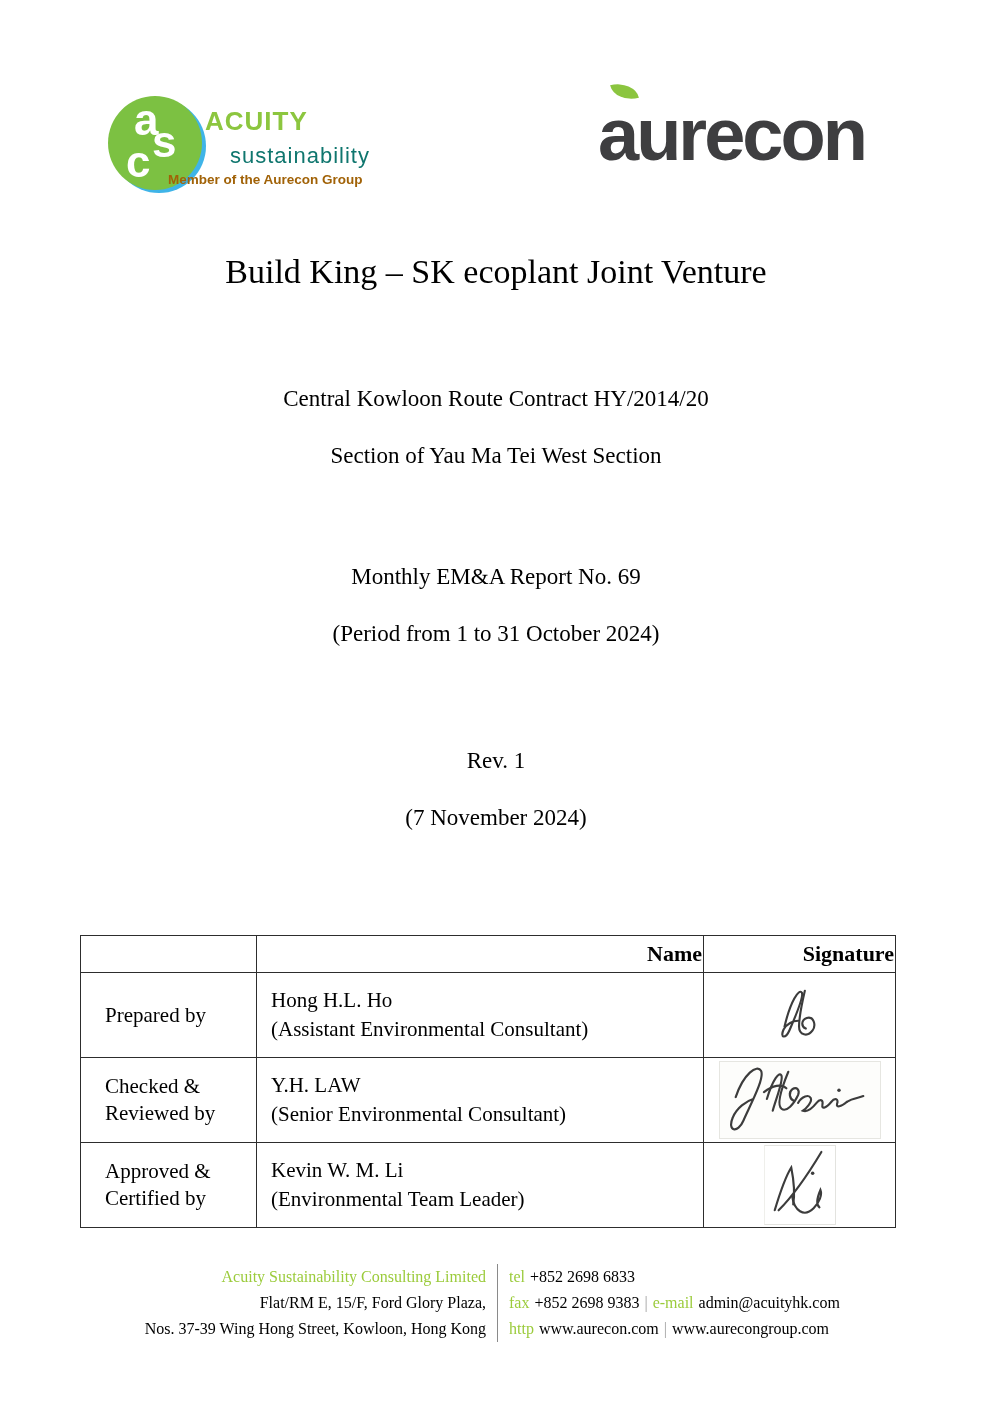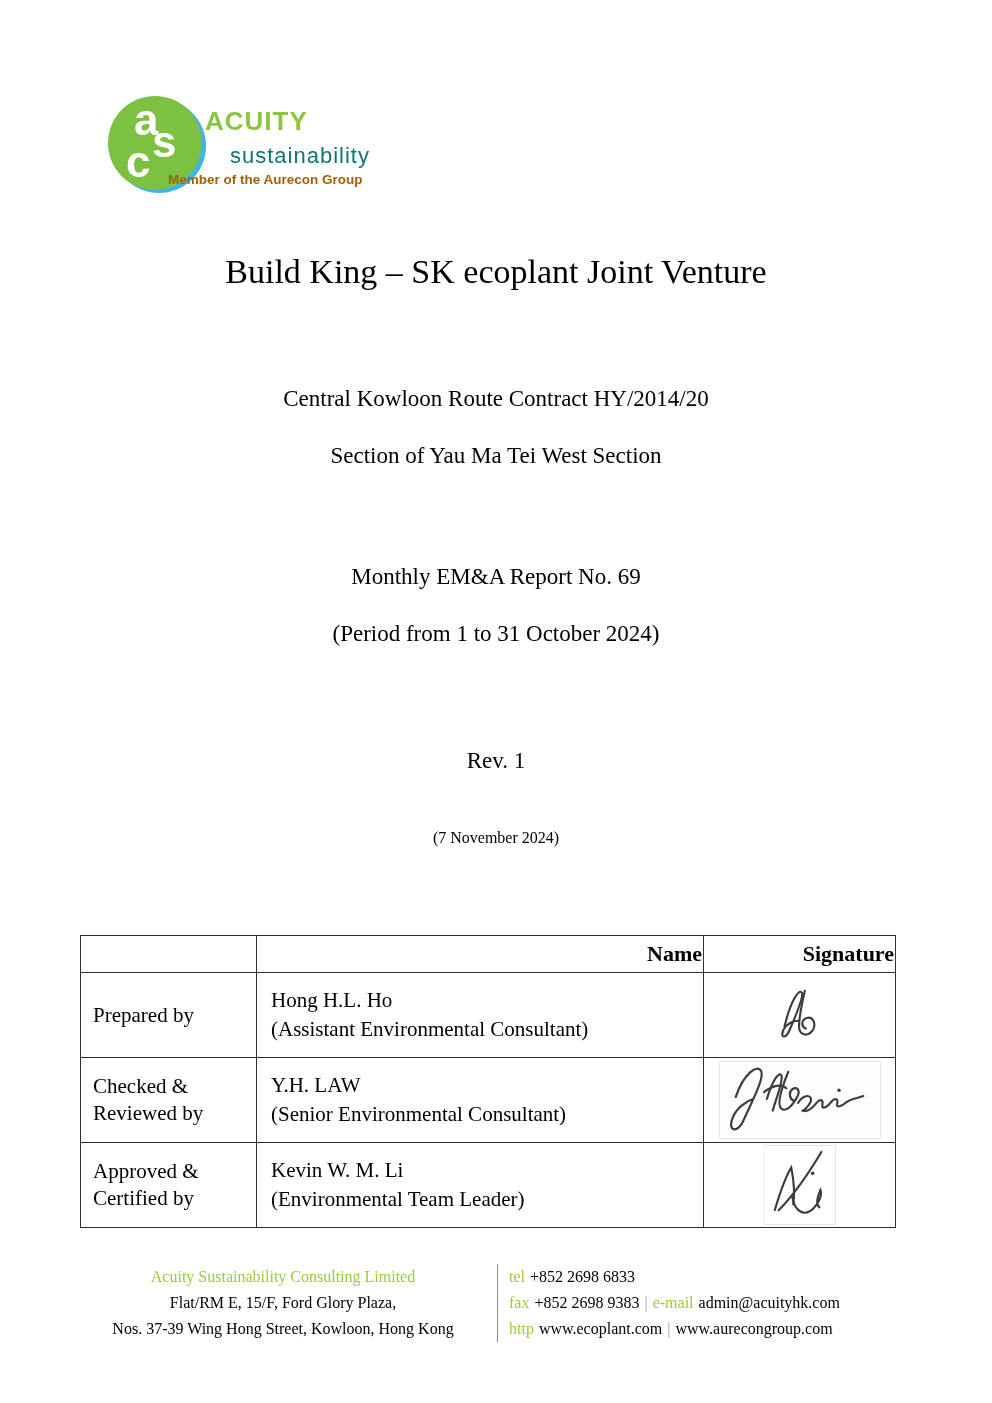--- a/index.html
+++ b/index.html
@@ -44,43 +44,43 @@
   }
 
   
   .cline { position:absolute; left:0; width:100%; text-align:center; }
   .title   { top:253px; font-size:34px; }
   .sub1    { top:386px; font-size:23px; }
   .sub2    { top:443px; font-size:23px; }
   .report  { top:564px; font-size:23px; }
   .period  { top:621px; font-size:23px; }
   .rev     { top:748px; font-size:23px; }
-  .revdate { top:805px; font-size:16px;margin-top:24px; }
+  .revdate { top:805px; font-size:23px; }
 
   
   .approval-table {
     position:absolute; left:80px; top:935px; width:815px;
     border-collapse:collapse; table-layout:fixed;
   }
   .approval-table td { border:1.5px solid #2d2d2d; font-size:21px; vertical-align:middle; }
   .approval-table .head td { height:34px; font-weight:bold; font-size:22px; text-align:right; }
   .approval-table .datarow td { height:82px; }
-  .cell-role { padding-left:12px; white-space:pre-line; line-height:27px; }
+  .cell-role { padding-left:24px; white-space:pre-line; line-height:27px; }
   .cell-person { padding-left:14px; line-height:29px; }
   .cell-sig { text-align:center; }
   .sig-svg { vertical-align:middle; }
   .sig-box2 { background:#fdfdfb; border:1px solid #e6e6e1; }
   .sig-box3 { border:1px solid #e3e3df; border-left-color:#efefeb; }
 
   
   .footer {
     position:absolute; left:80px; top:1264px; width:815px; display:flex;
     font-size:16px; line-height:26px;
   }
-  .f-left  { width:406px; text-align:center; padding-right:11px; }
+  .f-left  { width:406px; text-align:right; padding-right:11px; }
   .f-divider { border-left:1.5px solid #8a8a8a; }
   .f-right { padding-left:11px; }
   .green { color:#9bcb3b; }
   .lbl { margin-right:5px; }
   .sep { color:#9f9f9f; margin:0 5px; }
 </style>
 </head>
 <body>
 
 <div class="page">
@@ -89,20 +89,24 @@
     <div class="acuity-circle">
       <span class="m-a">a</span>
       <span class="m-s">s</span>
       <span class="m-c">c</span>
     </div>
     <div class="acuity-name">ACUITY</div>
     <div class="acuity-tagline">sustainability</div>
     <div class="acuity-member">Member of the Aurecon Group</div>
   </div>
 
+  <div class="aurecon-logo">
+    <span class="aurecon-leaf"></span>
+    <span class="aurecon-name">aurecon</span>
+  </div>
 
   <div class="cline title">Build King – SK ecoplant Joint Venture</div>
   <div class="cline sub1">Central Kowloon Route Contract HY/2014/20</div>
   <div class="cline sub2">Section of Yau Ma Tei West Section</div>
   <div class="cline report">Monthly EM&amp;A Report No. 69</div>
   <div class="cline period">(Period from 1 to 31 October 2024)</div>
   <div class="cline rev">Rev. 1</div>
   <div class="cline revdate">(7 November 2024)</div>
 
   <table class="approval-table">
@@ -179,18 +183,18 @@
     </div>
     <div class="f-divider"></div>
     <div class="f-right">
       <div>
         <span class="green lbl">tel</span><span>+852 2698 6833</span>
       </div>
       <div>
         <span class="green lbl">fax</span><span>+852 2698 9383</span><span class="sep">|</span><span class="green lbl">e-mail</span><span>admin@acuityhk.com</span>
       </div>
       <div>
-        <span class="green lbl">http</span><span>www.ecoplant.com</span><span class="sep">|</span><span>www.aurecongroup.com</span>
+        <span class="green lbl">http</span><span>www.aurecon.com</span><span class="sep">|</span><span>www.aurecongroup.com</span>
       </div>
     </div>
   </div>
 
 </div>
 
 </body></html>

